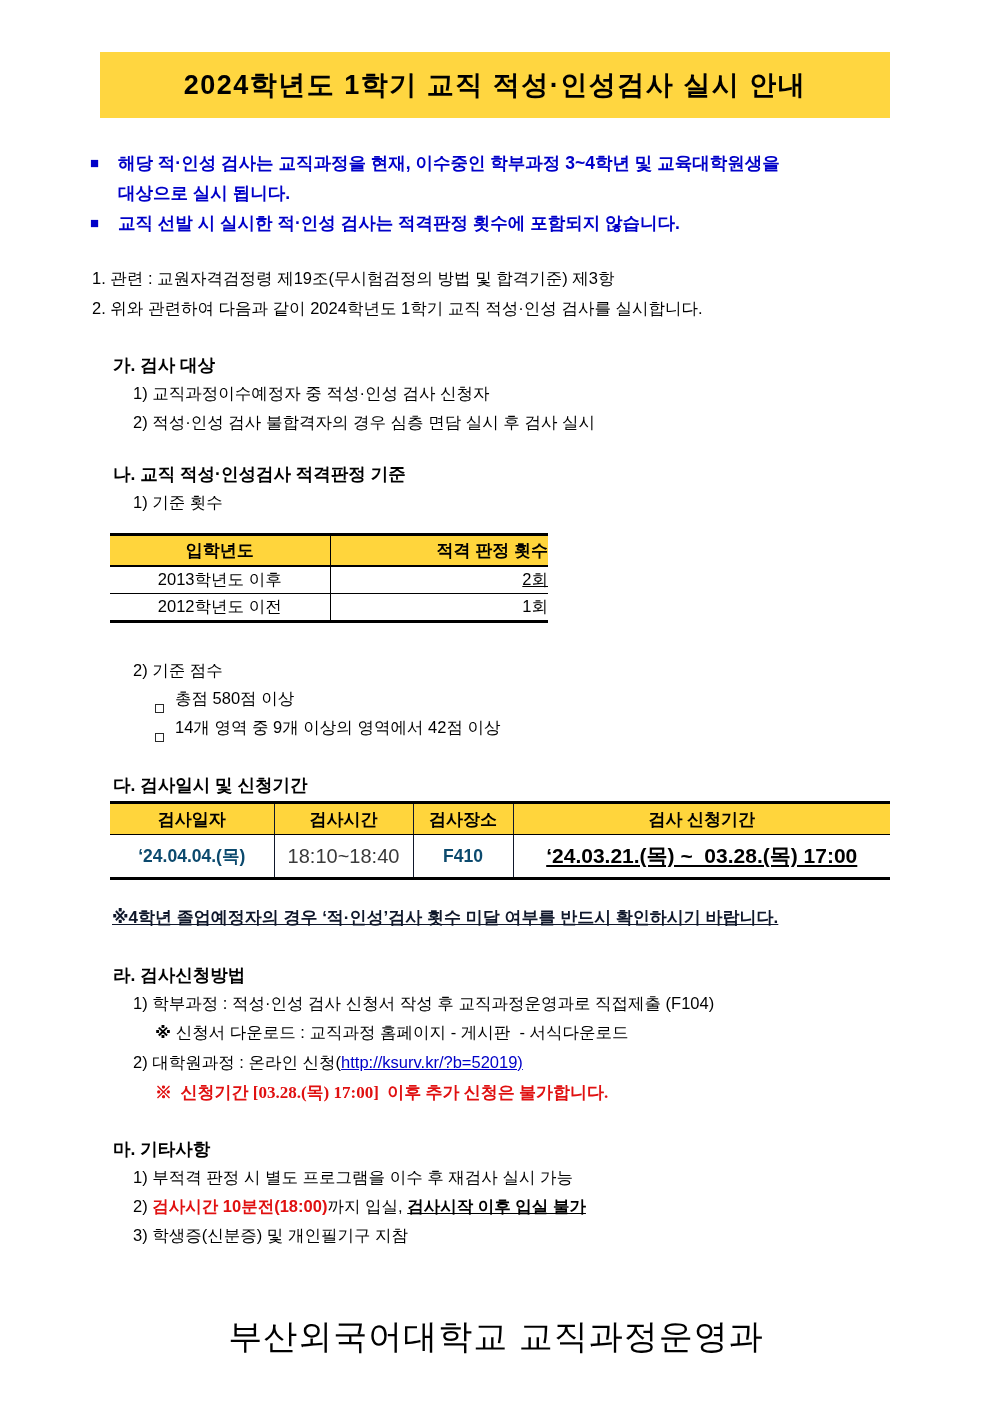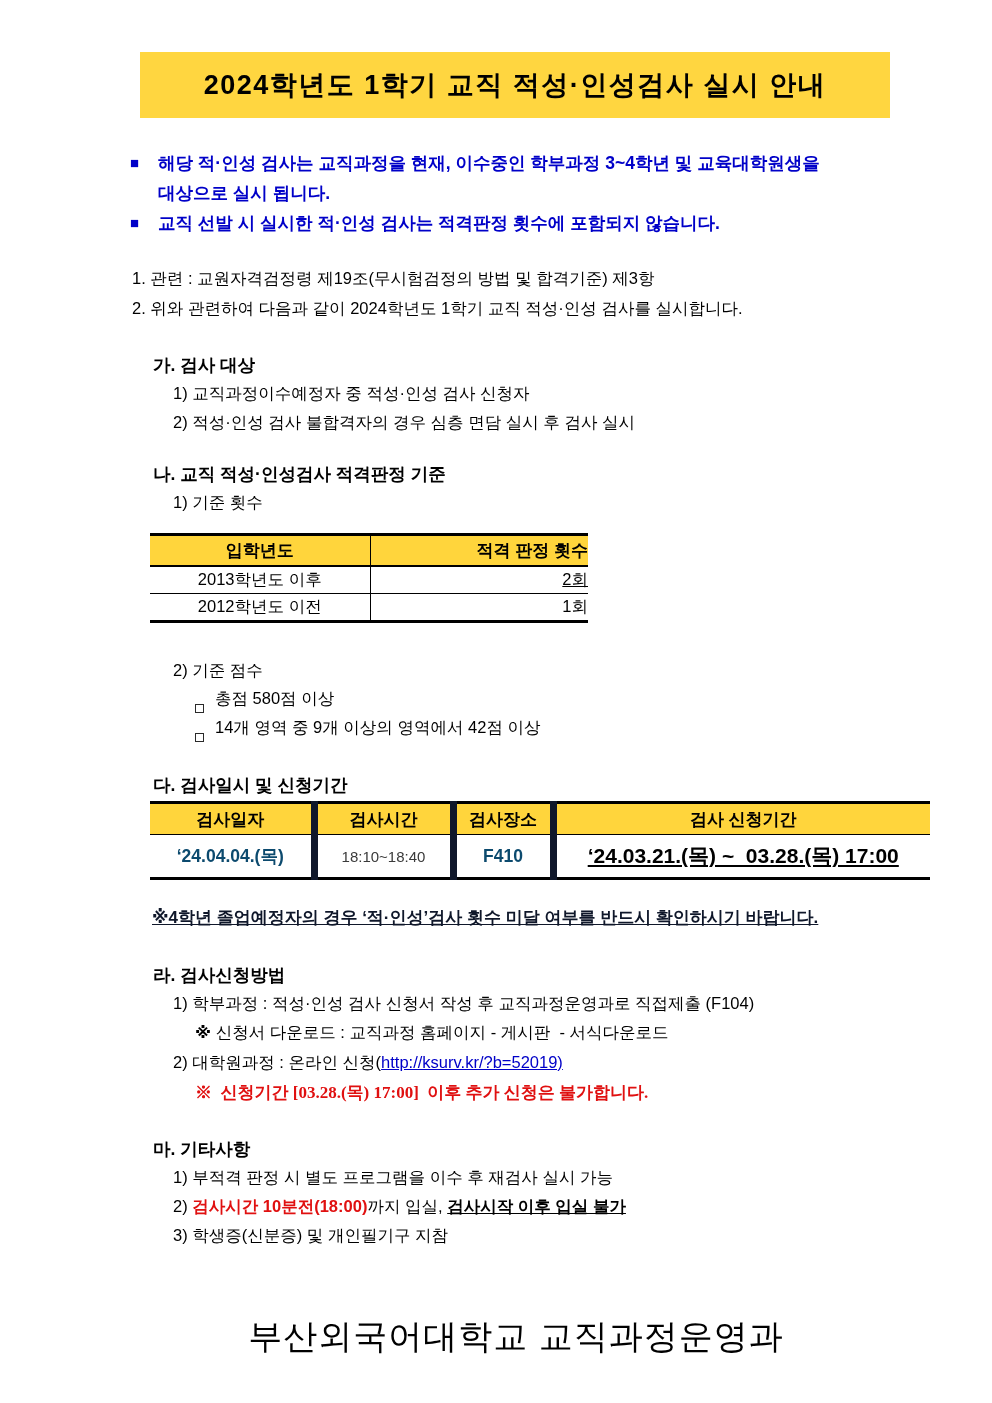--- a/index.html
+++ b/index.html
@@ -1,19 +1,19 @@
 <!DOCTYPE html>
 <html><head>
 <meta charset="utf-8">
 <style>
   html,body { margin:0; padding:0; background:#e8e8e8; }
   .page {
     width:992px; height:1403px; background:#ffffff; margin:0 auto;
     font-family:"Liberation Sans","DejaVu Sans",sans-serif; color:#000;
-    overflow:hidden; position:relative; box-sizing:border-box;padding-left:40px;
+    overflow:hidden; position:relative; box-sizing:border-box;
   }
   .t { white-space:pre-wrap; }
 
   
   .banner {
     margin:52px 102px 0 100px; height:66px; background:#FFD640;
     display:flex; align-items:center; justify-content:center;
   }
   .banner .t { font-size:27px; font-weight:700; letter-spacing:1.5px; }
 
@@ -47,22 +47,22 @@
   .tbl1 tbody td { height:26px; font-size:16.5px; }
   .tbl1 tbody tr:first-child td { border-bottom:1px solid #000; }
   .tbl1 tbody tr:last-child td { border-bottom:3px solid #000; }
   .tbl1 .vline { border-left:1px solid #000;text-align:right; }
 
   .tbl2 { margin-left:110px; width:780px; margin-top:2px; }
   .tbl2 thead th {
     background:#FFD53C; font-size:17px; font-weight:700; height:30px;
     border-top:3px solid #000; border-bottom:1.5px solid #000; padding:0;
   }
-  .tbl2 tbody td { height:42px; border-bottom:3px solid #000; font-size:15px; padding:0; }
-  .tbl2 .vline { border-left:7px solid #0f172a; }
+  .tbl2 tbody td { height:42px; border-bottom:3px solid #000; font-size:20px; padding:0; }
+  .tbl2 .vline { border-left:1px solid #0f172a; }
 
   .blue { color:#0c4a6e; }
   .bold { font-weight:700; }
   .uline { text-decoration:underline; }
   .red { color:#E01010; }
 
   .warnline {
     margin:24px 90px 0 112px; color:#0f172a; font-weight:700; font-size:17px;
     line-height:28px; text-decoration:underline;
   }

